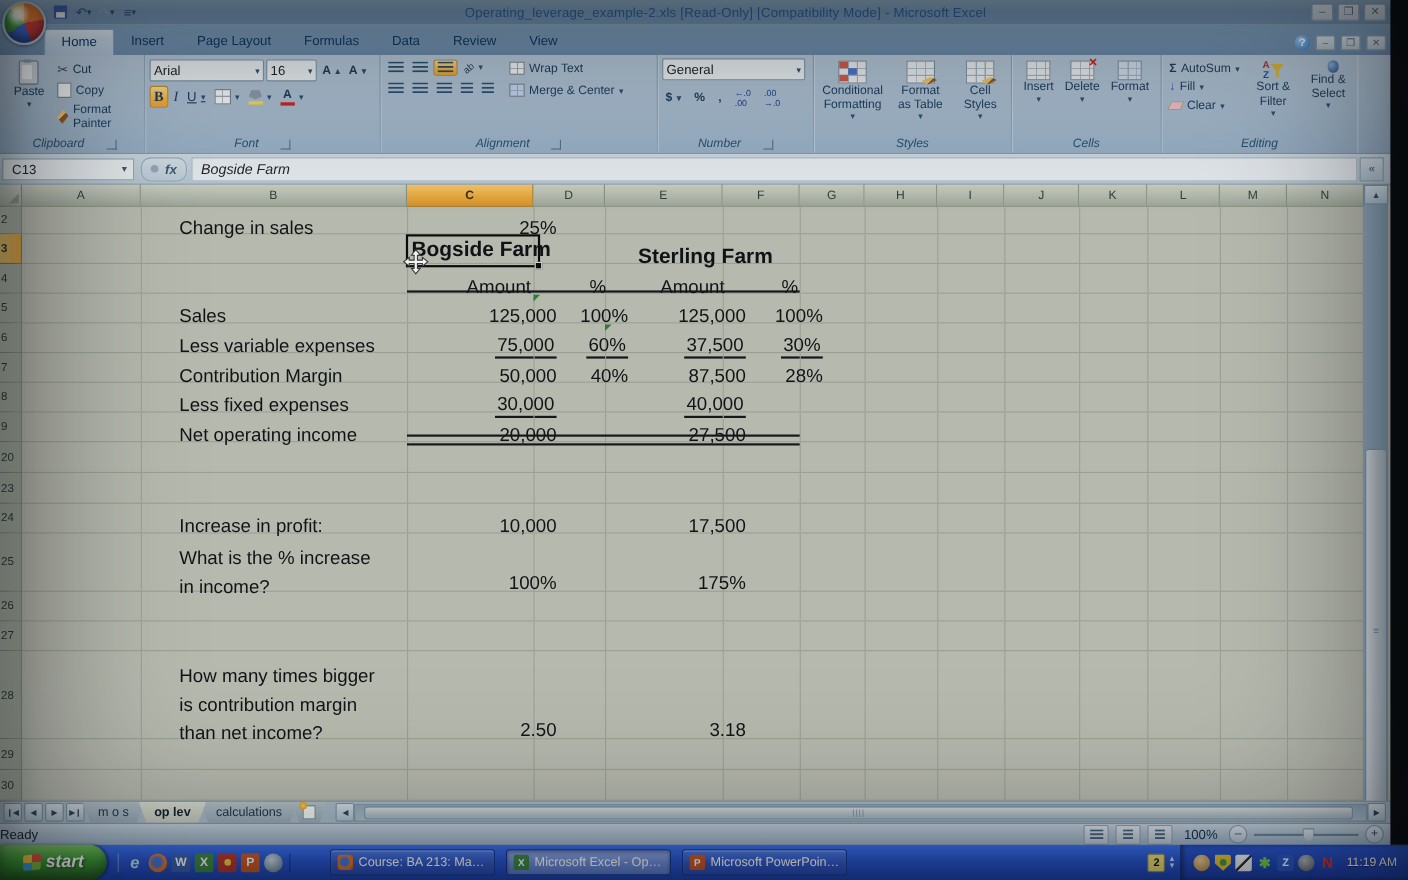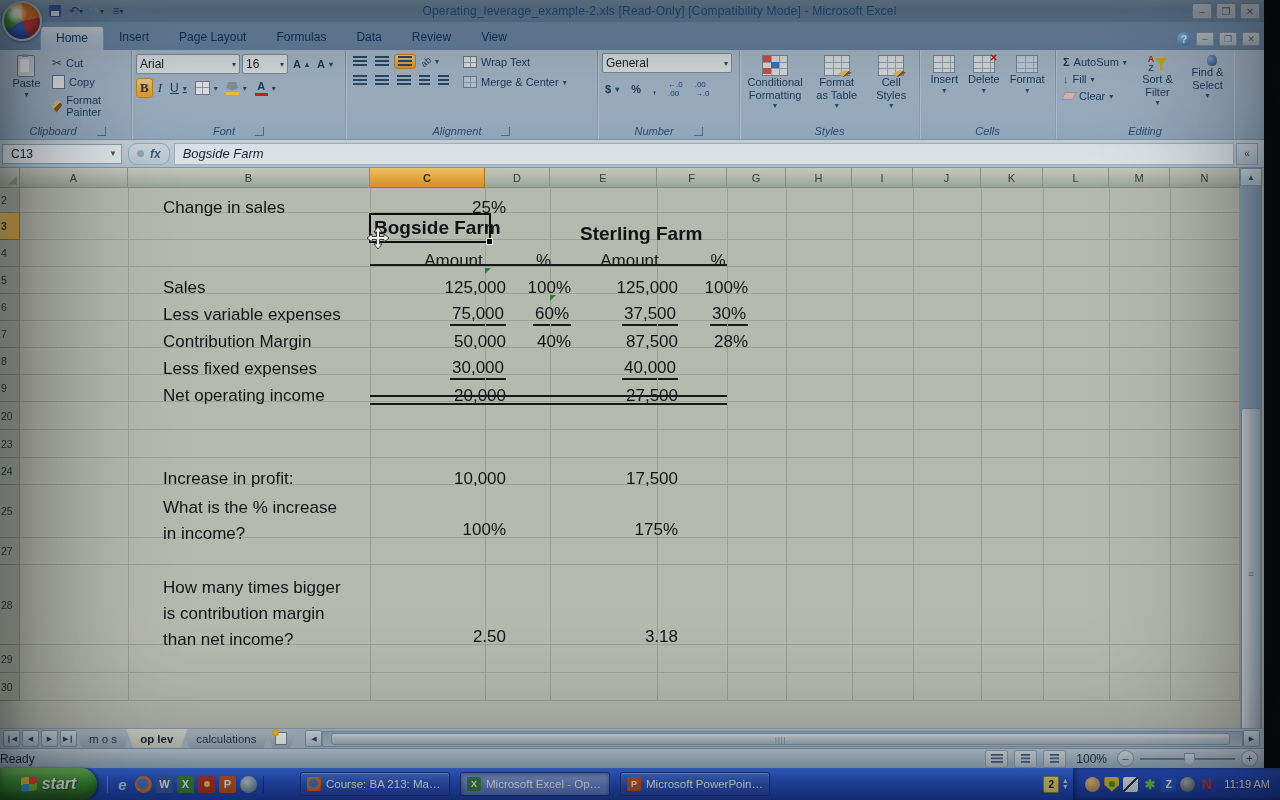--- a/index.html
+++ b/index.html
@@ -709,20 +709,26 @@
       <div class="rc">
         <div class="cell cB lbl multiline">
           <span>What is the % increase</span>
             <span>in income?</span>
         </div>
         <div class="cell cC num bot">100%</div>
         <div class="cell cE num bot">175%</div>
       </div>
     </div>
 
+    <div class="sr" style="height:27px">
+      <div class="rh">
+          <span>26</span>
+        </div>
+      <div class="rc"></div>
+    </div>
 
     <div class="sr" style="height:27px">
       <div class="rh">
           <span>27</span>
         </div>
       <div class="rc"></div>
     </div>
 
     <div class="sr" style="height:80px">
       <div class="rh">

